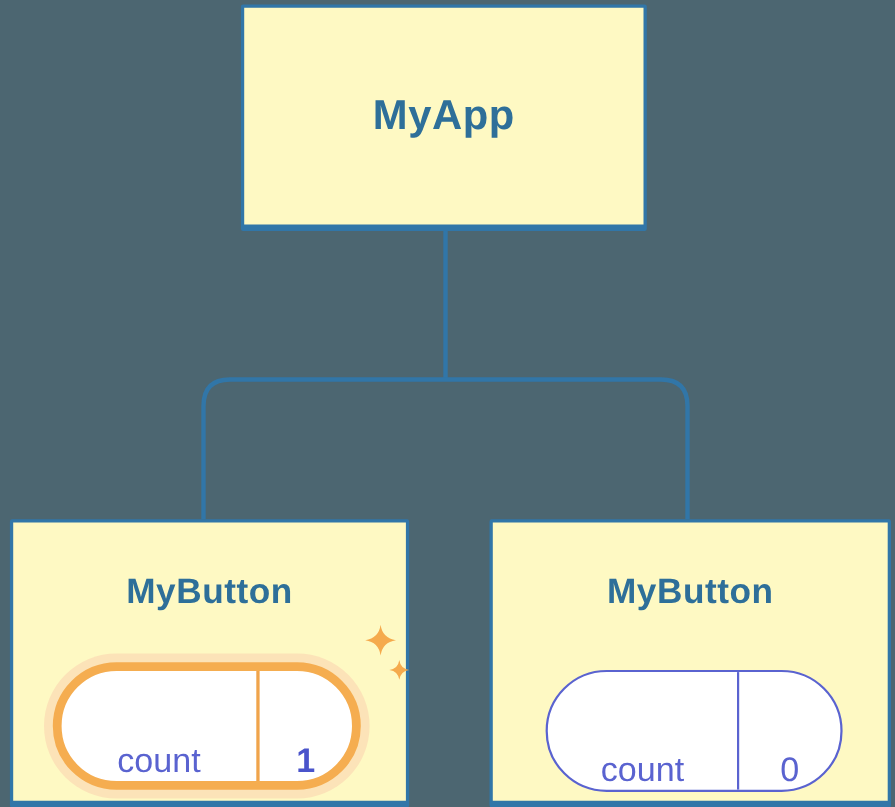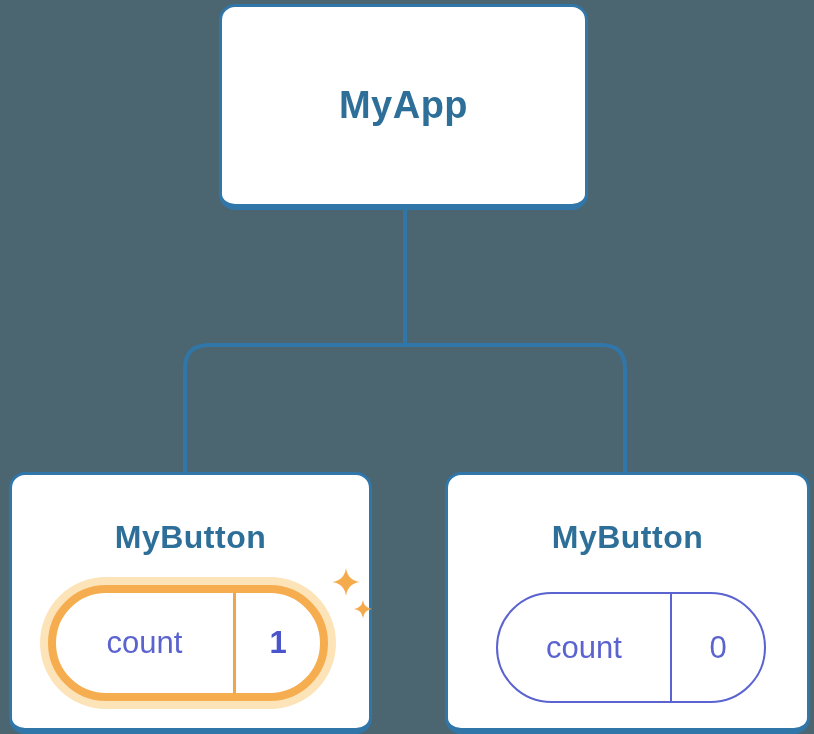--- a/index.html
+++ b/index.html
@@ -10,24 +10,24 @@
     font-family: "Liberation Sans", sans-serif;
   }
   .connector-svg {
     position: absolute;
     left: 0; top: 0;
     width: 814px; height: 734px;
     z-index: 0;
   }
   .node-card {
     position: absolute;
-    background: #ffffff;
+    background: #fef9c3;
     border: 3px solid #3176A8;
     border-bottom-width: 6px;
-    border-radius: 16px;
+    border-radius: 2px;
     z-index: 1;
   }
   .root-card {
     left: 219px; top: 4px;
     width: 369px; height: 206px;
     display: flex;
     align-items: center;
     justify-content: center;
   }
   .child-card-left  { left: 9px;   top: 472px; width: 363px; height: 262px; }
@@ -45,22 +45,23 @@
     text-align: center;
     font-size: 32px;
     font-weight: 700;
     color: #2E6F99;
     letter-spacing: 0.5px;
   }
   .state-pill {
     position: absolute;
     background: #ffffff;
     display: flex;
-    align-items: center;
+    align-items: flex-end;
     overflow: hidden;
+    margin-top: 17px;
   }
   .pill-highlighted {
     left: 36px; top: 110px;
     width: 280px; height: 116px;
     border: 8px solid #F5AD50;
     border-radius: 60px;
     box-shadow: 0 0 0 8px #FCE3B8;
   }
   .pill-normal {
     left: 48px; top: 117px;

